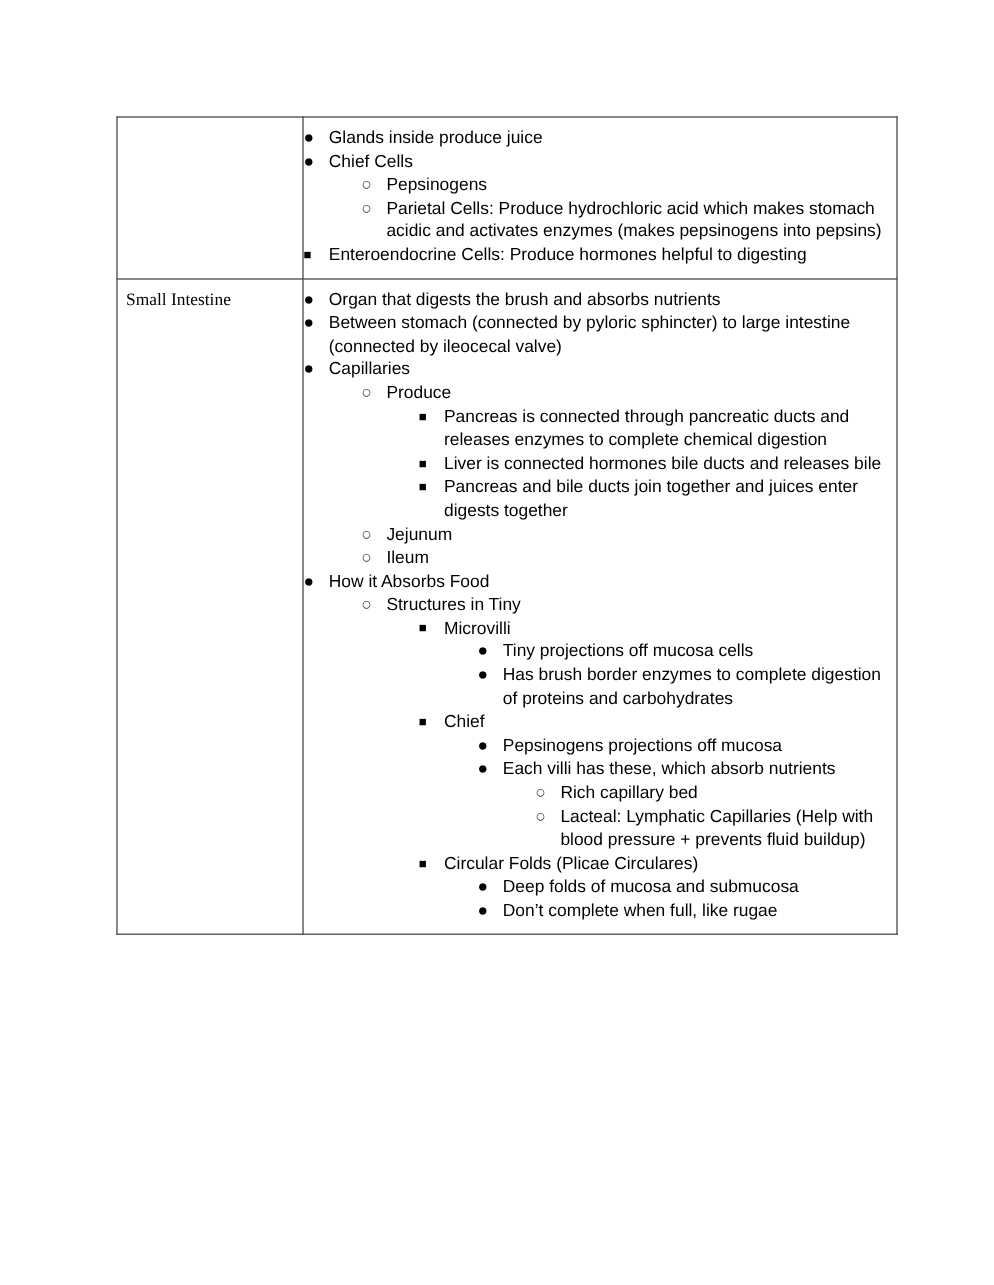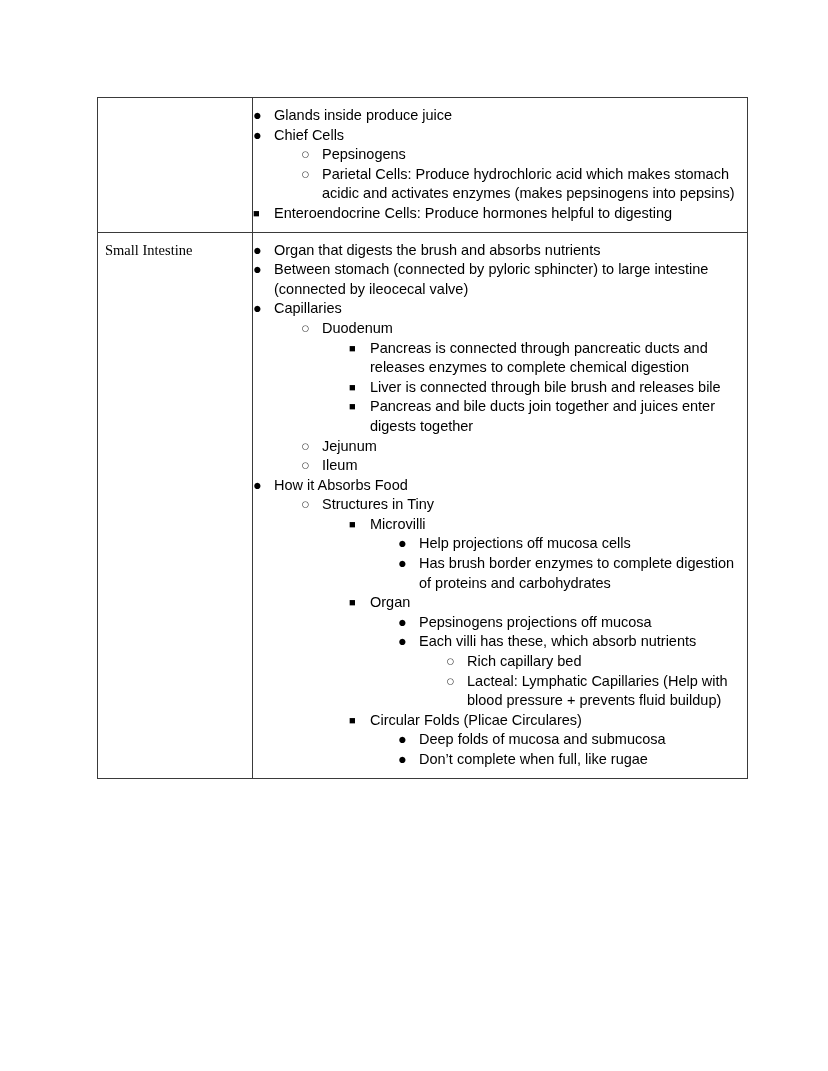--- a/index.html
+++ b/index.html
@@ -114,32 +114,32 @@
         </tr>
         <tr>
           <td class="label-col">
             <div class="row-label">Small Intestine</div>
           </td>
           <td class="content-col">
             <div class="list">
               <div class="li lvl1"><span class="marker disc">●</span><span class="text">Organ that digests the brush and absorbs nutrients</span></div>
               <div class="li lvl1"><span class="marker disc">●</span><span class="text">Between stomach (connected by pyloric sphincter) to large intestine (connected by ileocecal valve)</span></div>
               <div class="li lvl1"><span class="marker disc">●</span><span class="text">Capillaries</span></div>
-              <div class="li lvl2"><span class="marker circle">○</span><span class="text">Duodenum</span></div>
+              <div class="li lvl2"><span class="marker circle">○</span><span class="text">Produce</span></div>
               <div class="li lvl3"><span class="marker square">■</span><span class="text">Pancreas is connected through pancreatic ducts and releases enzymes to complete chemical digestion</span></div>
-              <div class="li lvl3"><span class="marker square">■</span><span class="text">Liver is connected through bile brush and releases bile</span></div>
+              <div class="li lvl3"><span class="marker square">■</span><span class="text">Liver is connected hormones bile ducts and releases bile</span></div>
               <div class="li lvl3"><span class="marker square">■</span><span class="text">Pancreas and bile ducts join together and juices enter digests together</span></div>
               <div class="li lvl2"><span class="marker circle">○</span><span class="text">Jejunum</span></div>
               <div class="li lvl2"><span class="marker circle">○</span><span class="text">Ileum</span></div>
               <div class="li lvl1"><span class="marker disc">●</span><span class="text">How it Absorbs Food</span></div>
               <div class="li lvl2"><span class="marker circle">○</span><span class="text">Structures in Tiny</span></div>
               <div class="li lvl3"><span class="marker square">■</span><span class="text">Microvilli</span></div>
-              <div class="li lvl4"><span class="marker disc">●</span><span class="text">Help projections off mucosa cells</span></div>
+              <div class="li lvl4"><span class="marker disc">●</span><span class="text">Tiny projections off mucosa cells</span></div>
               <div class="li lvl4"><span class="marker disc">●</span><span class="text">Has brush border enzymes to complete digestion of proteins and carbohydrates</span></div>
-              <div class="li lvl3"><span class="marker square">■</span><span class="text">Organ</span></div>
+              <div class="li lvl3"><span class="marker square">■</span><span class="text">Chief</span></div>
               <div class="li lvl4"><span class="marker disc">●</span><span class="text">Pepsinogens projections off mucosa</span></div>
               <div class="li lvl4"><span class="marker disc">●</span><span class="text">Each villi has these, which absorb nutrients</span></div>
               <div class="li lvl5"><span class="marker circle">○</span><span class="text">Rich capillary bed</span></div>
               <div class="li lvl5"><span class="marker circle">○</span><span class="text">Lacteal: Lymphatic Capillaries (Help with blood pressure + prevents fluid buildup)</span></div>
               <div class="li lvl3"><span class="marker square">■</span><span class="text">Circular Folds (Plicae Circulares)</span></div>
               <div class="li lvl4"><span class="marker disc">●</span><span class="text">Deep folds of mucosa and submucosa</span></div>
               <div class="li lvl4"><span class="marker disc">●</span><span class="text">Don’t complete when full, like rugae</span></div>
             </div>
           </td>
         </tr>

